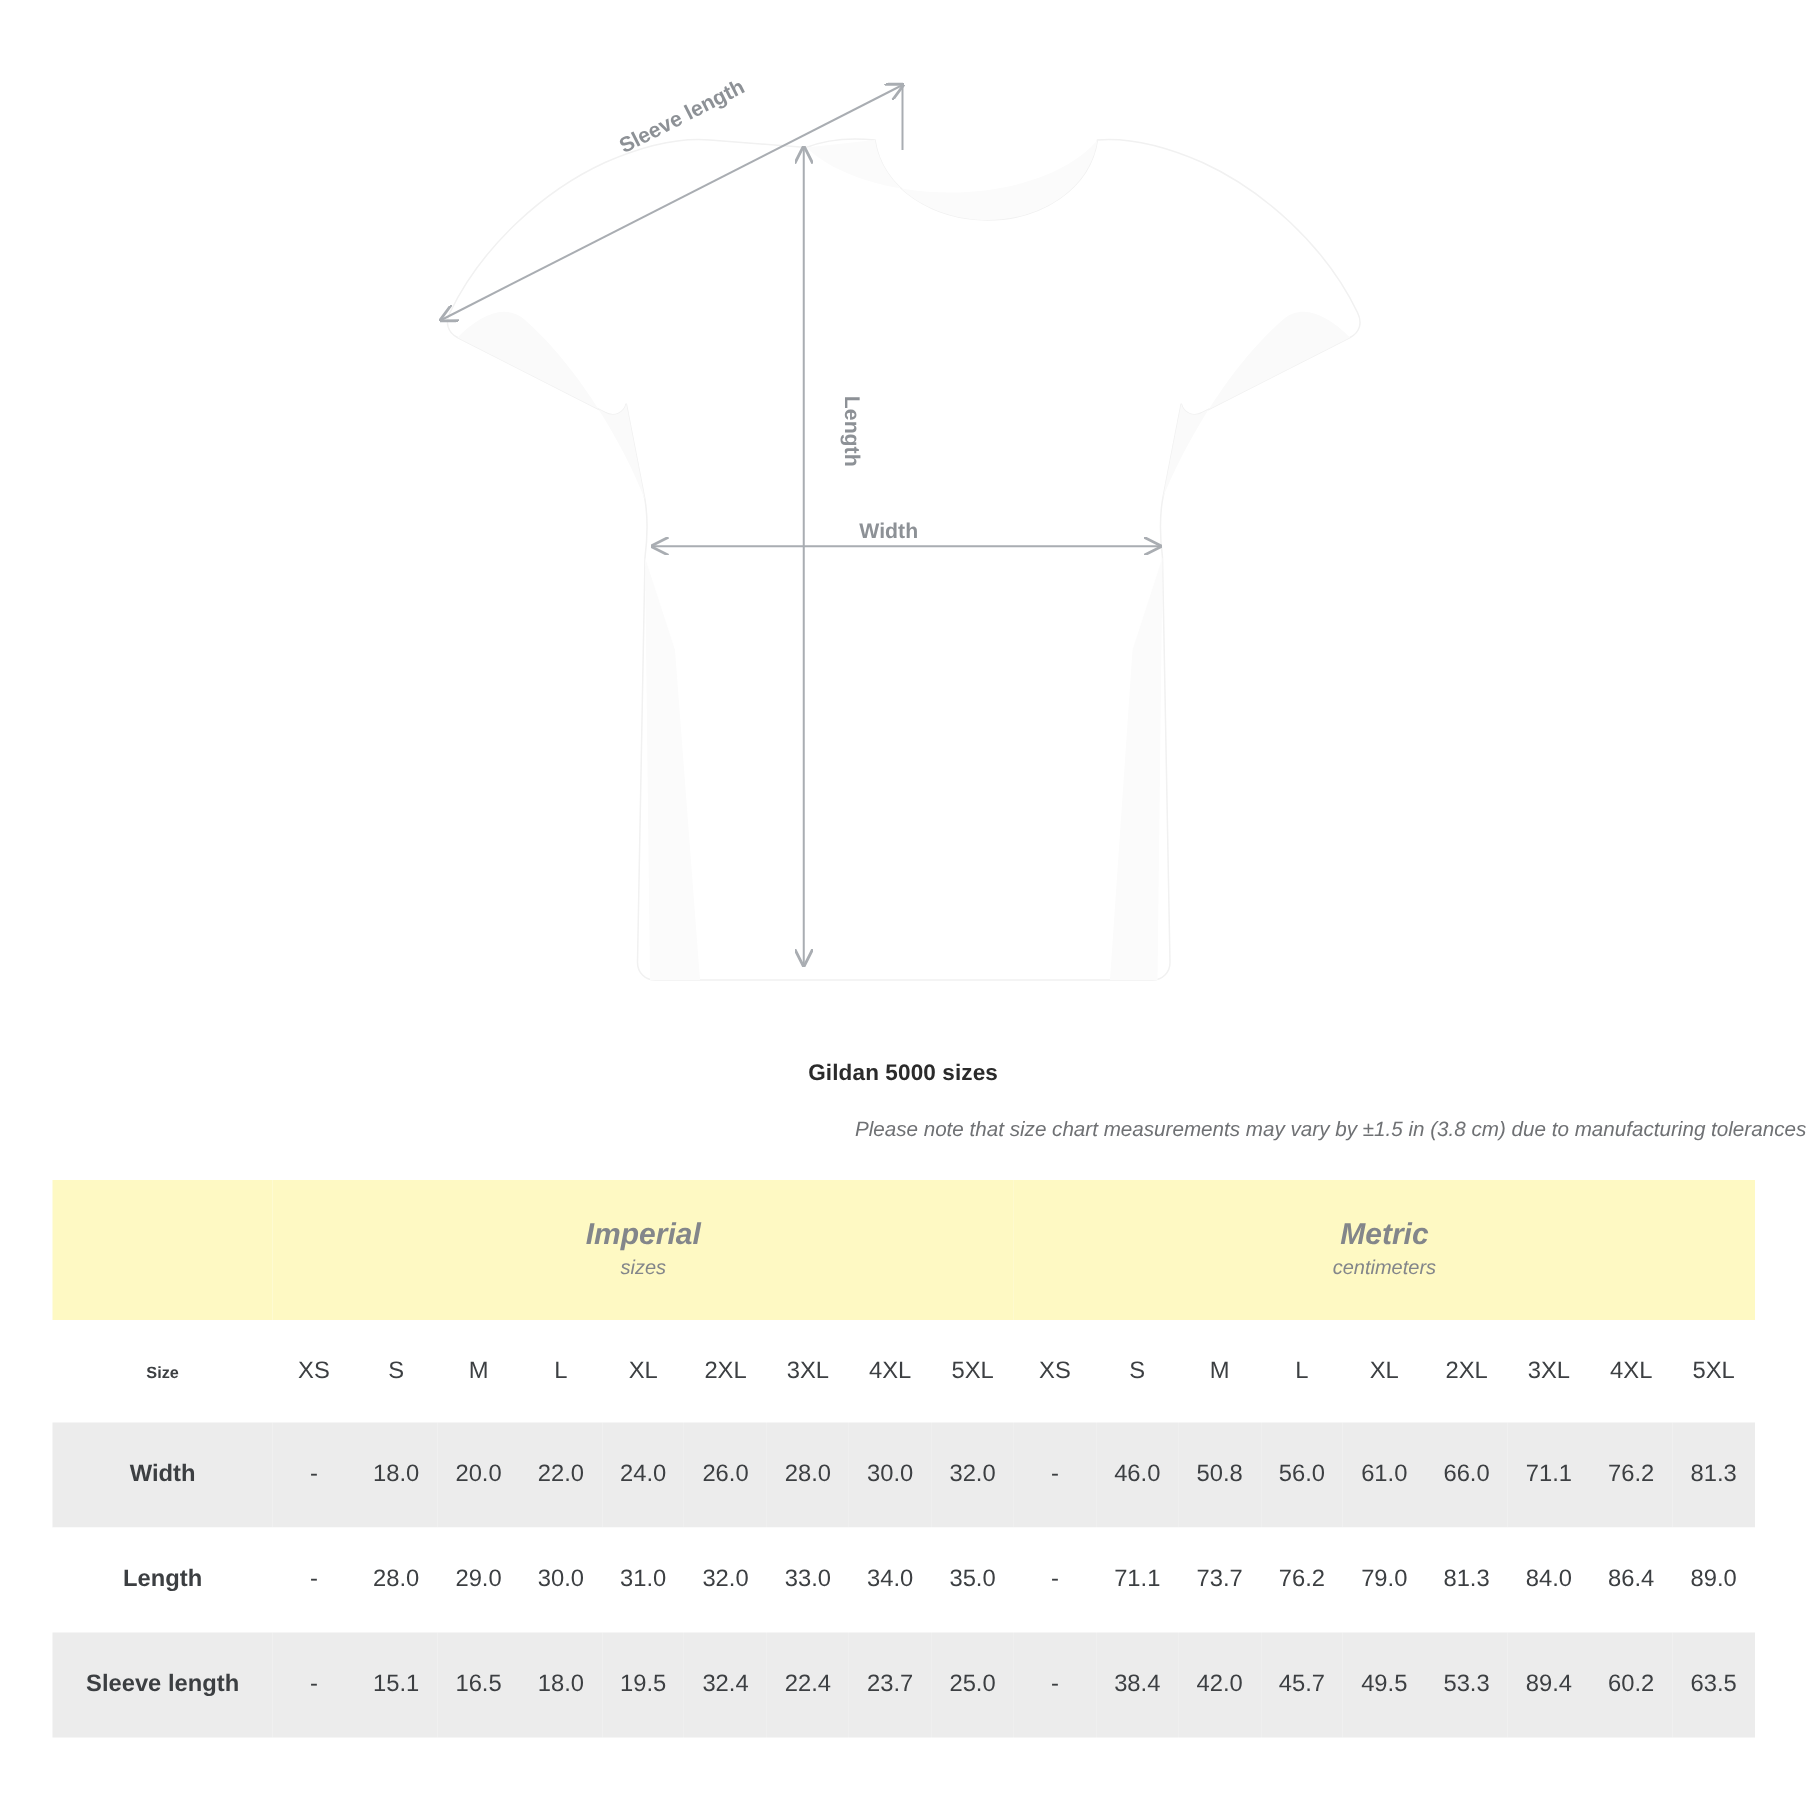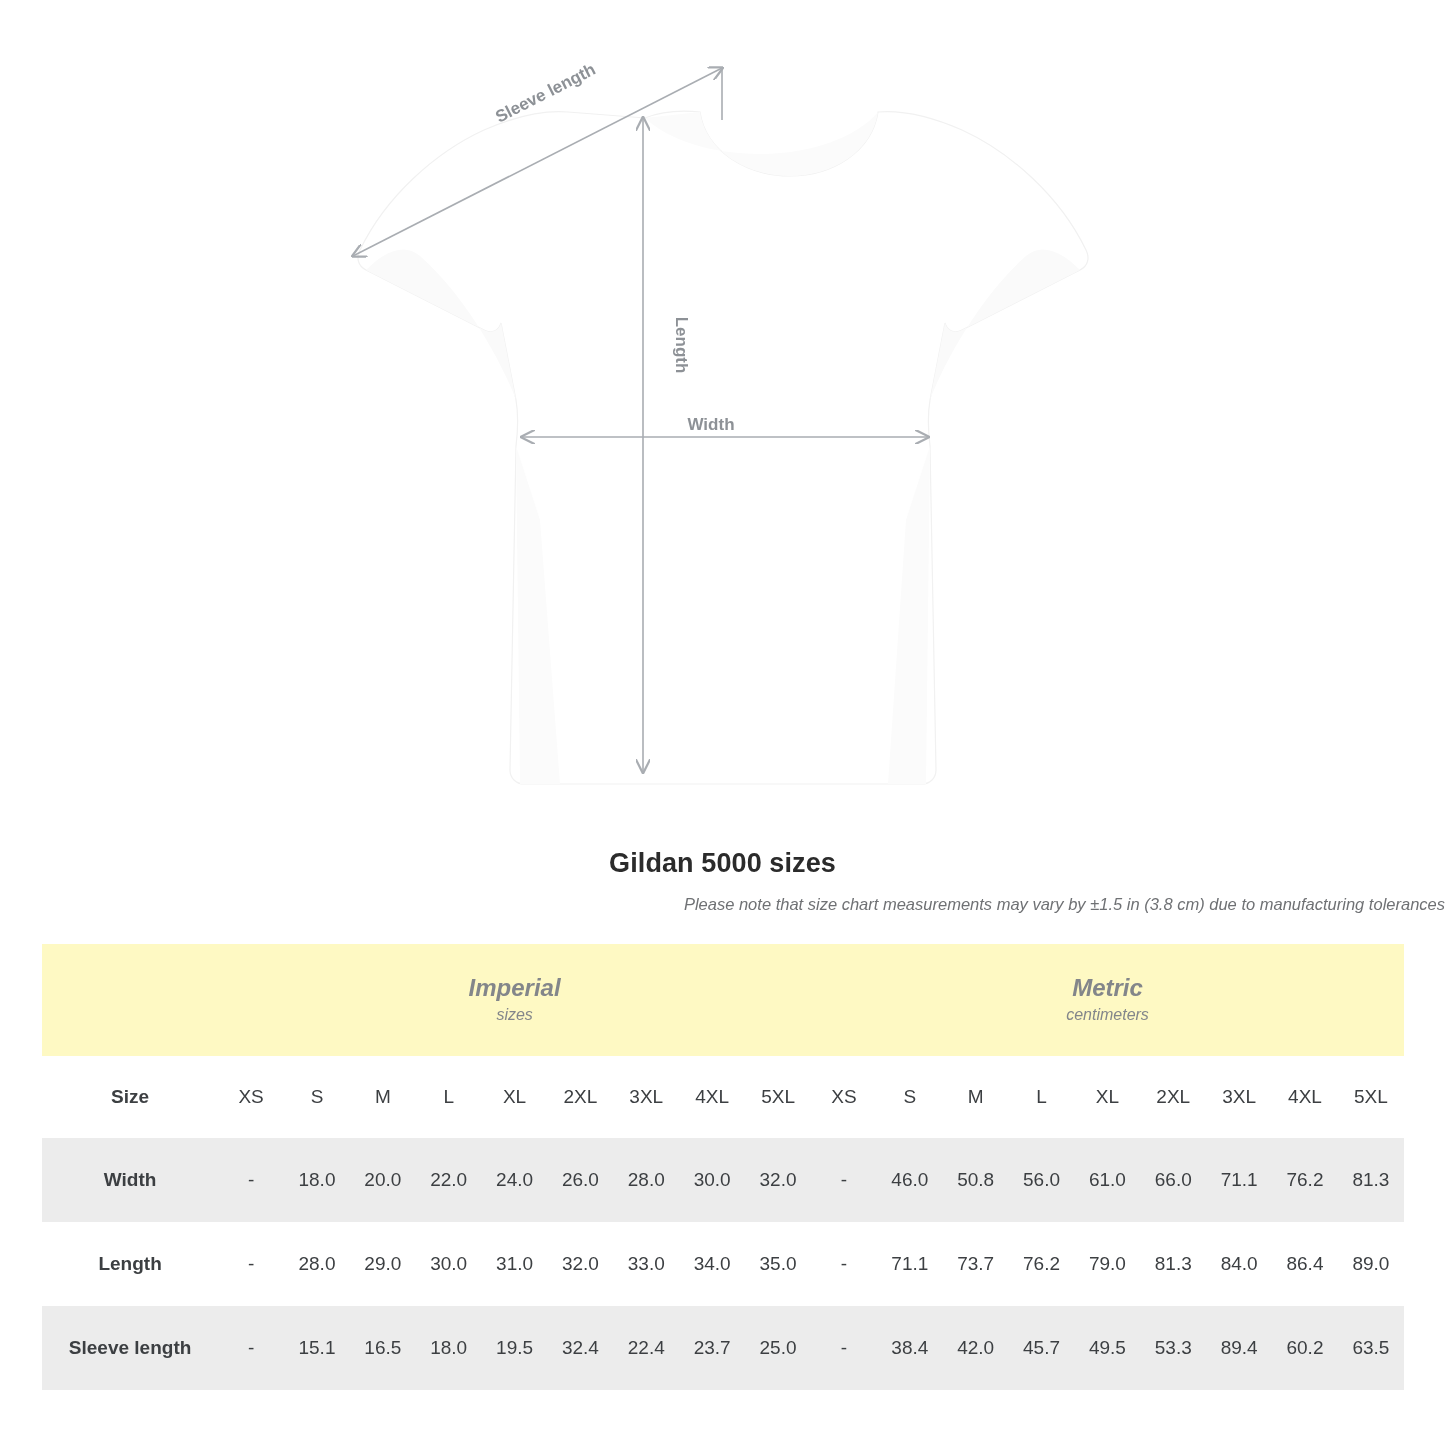--- a/index.html
+++ b/index.html
@@ -23,21 +23,21 @@
     width: 1445px; height: 830px;
   }
   #illustration svg { display: block; }
 
   
   #chart-title {
     position: absolute;
     left: 0; top: 848px;
     width: 1445px;
     text-align: center;
-    font-size: 27px;
+    font-size: 18px;
     font-weight: bold;
     color: #2b2b2b;
     letter-spacing: 0.1px;
   }
   #chart-note {
     position: absolute;
     left: 0; top: 895px;
     width: 1445px;
     text-align: right;
     font-size: 16.5px;
@@ -82,21 +82,21 @@
   }
   
   .head-row td {
     height: 82px;
     font-size: 19px;
     color: #3c3f42;
     background: #ffffff;
   }
   .head-row td.rowlabel {
     font-weight: bold;
-    font-size: 19px;
+    font-size: 13px;
   }
   
   .data-row td {
     height: 84px;
     font-size: 19px;
     color: #3c3f42;
   }
   .data-row td.rowlabel {
     font-weight: bold;
   }

